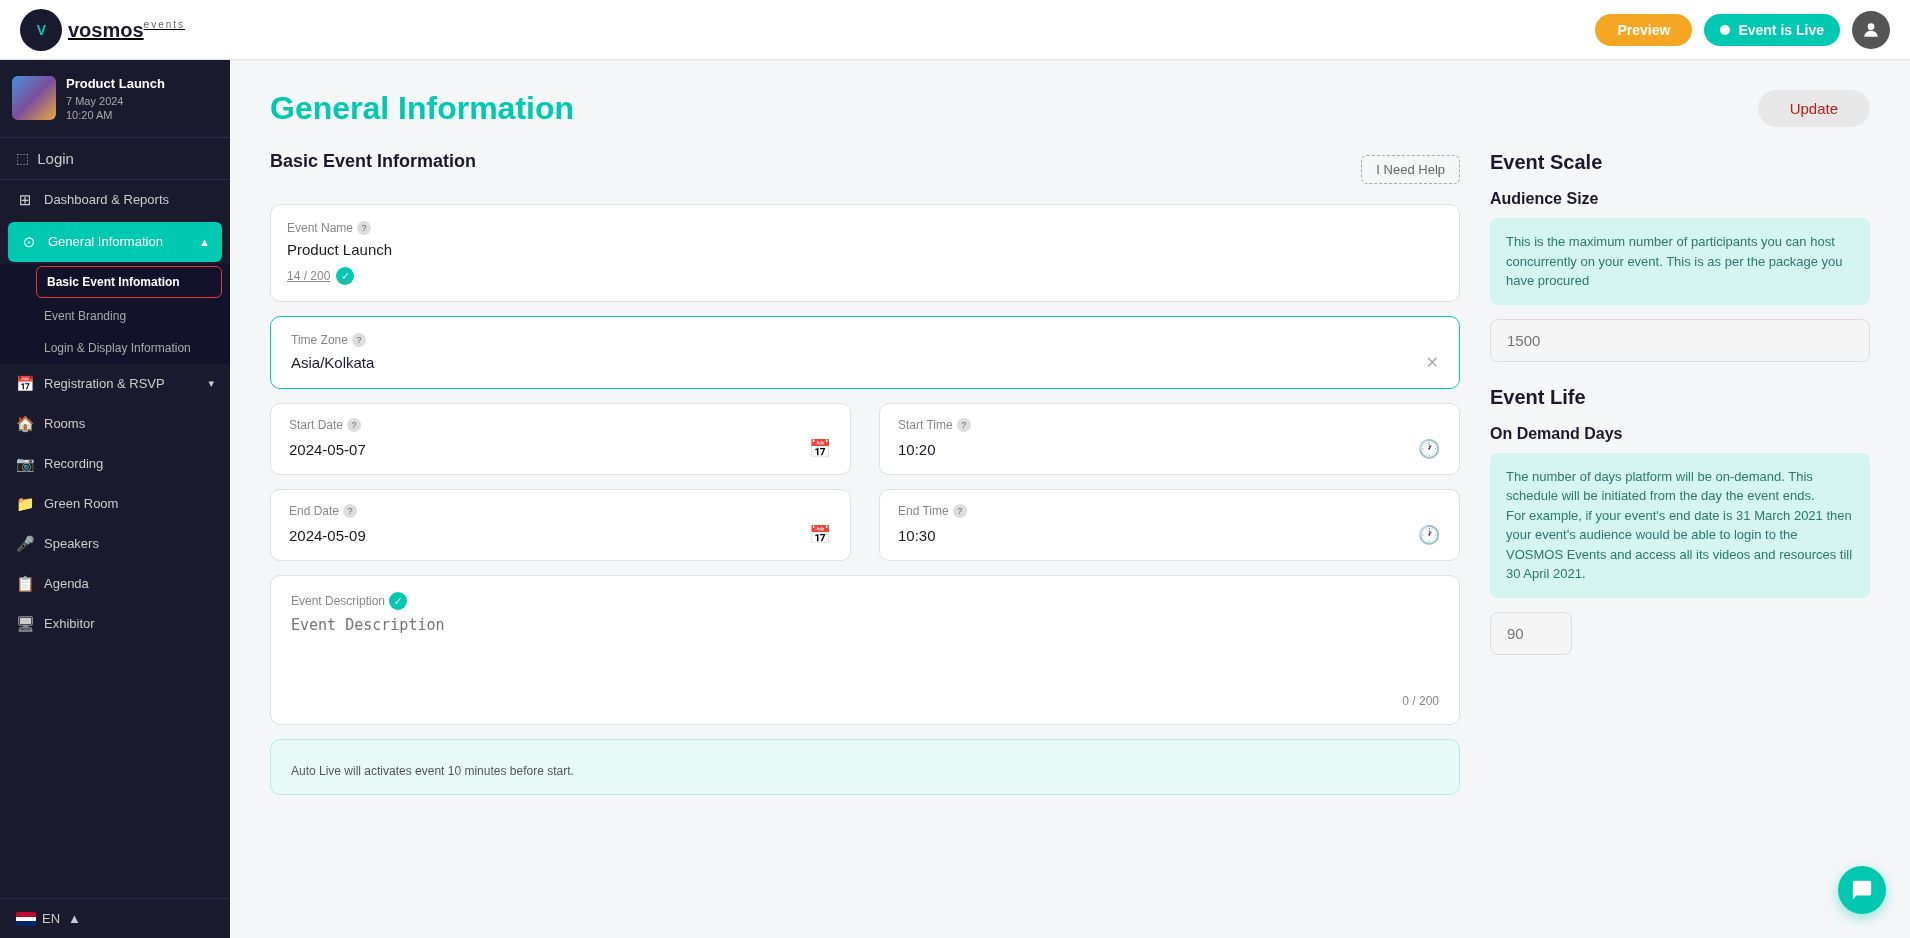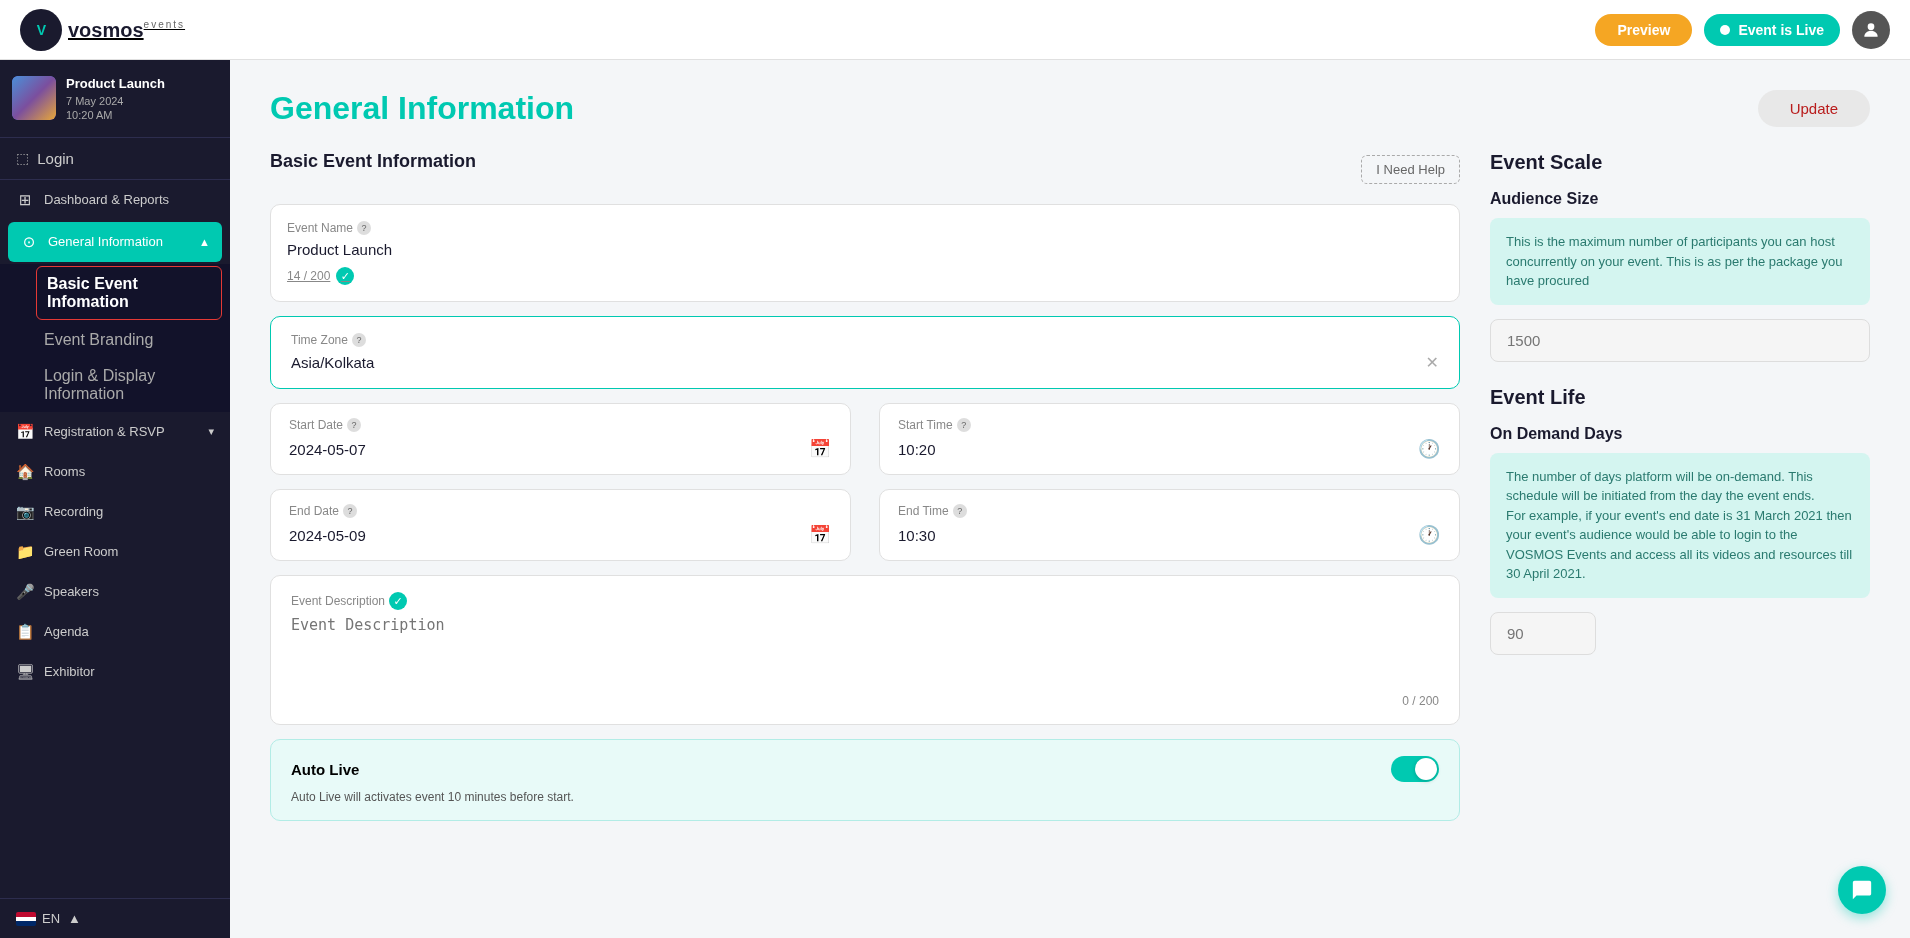--- a/index.html
+++ b/index.html
@@ -155,21 +155,21 @@
       margin: 2px 8px;
       padding: 11px 12px;
     }
     .nav-item.active-section .nav-icon { color: #fff; }
     .nav-icon { font-size: 15px; width: 18px; text-align: center; }
     .nav-expand { margin-left: auto; font-size: 11px; }
 
     .sub-menu { background: #12122a; }
     .sub-item {
       padding: 9px 16px 9px 44px;
-      font-size: 16px;
+      font-size: 12px;
       color: #aaa;
       cursor: pointer;
     }
     .sub-item.active-sub {
       color: #fff;
       font-weight: 600;
       border: 1.5px solid #e53935;
       border-radius: 6px;
       margin: 2px 8px 2px 36px;
       padding: 8px 10px;
@@ -385,21 +385,21 @@
       padding: 12px 16px;
       font-size: 15px;
       color: #999;
       background: #f5f5f5;
       outline: none;
       margin-bottom: 24px;
     }
     .life-title { font-size: 20px; font-weight: 700; color: #1a1a2e; margin-bottom: 16px; }
     .on-demand-title { font-size: 16px; font-weight: 600; color: #1a1a2e; margin-bottom: 10px; }
     .days-input {
-      width: 106px;
+      width: 82px;
       border: 1px solid #ddd;
       border-radius: 8px;
       padding: 12px 16px;
       font-size: 15px;
       color: #999;
       background: #f5f5f5;
       outline: none;
     }
 
     
@@ -630,27 +630,20 @@
             <span>Event Description</span>
             <span style="float:right;">
               <span class="check-green">✓</span>
             </span>
           </div>
           <textarea class="form-input" style="resize: none; height: 70px; display: block;" placeholder="Event Description"></textarea>
           <div class="desc-count">0 / 200</div>
         </div>
 
         <div class="auto-live-card">
-          <div class="auto-live-row">
-            <span style="font-weight:600; font-size:15px;">Auto Live</span>
-            <div class="toggle-wrap">
-              <div class="toggle-bg"></div>
-              <div class="toggle-knob"></div>
-            </div>
-          </div>
           <p class="auto-live-desc">Auto Live will activates event 10 minutes before start.</p>
         </div>
       </div>
 
       <div class="right-col">
         <h2 class="scale-title">Event Scale</h2>
         <h3 class="sub-title">Audience Size</h3>
         <div class="info-box">This is the maximum number of participants you can host concurrently on your event. This is as per the package you have procured</div>
         <input class="size-input" type="text" readonly="" placeholder="1500" style="">
 

